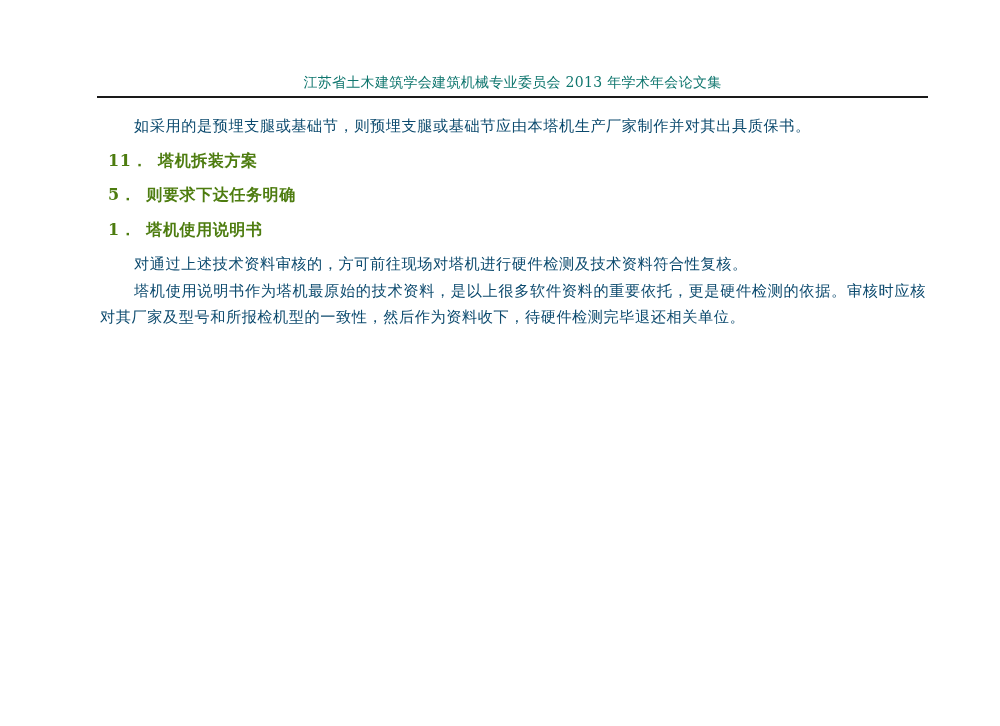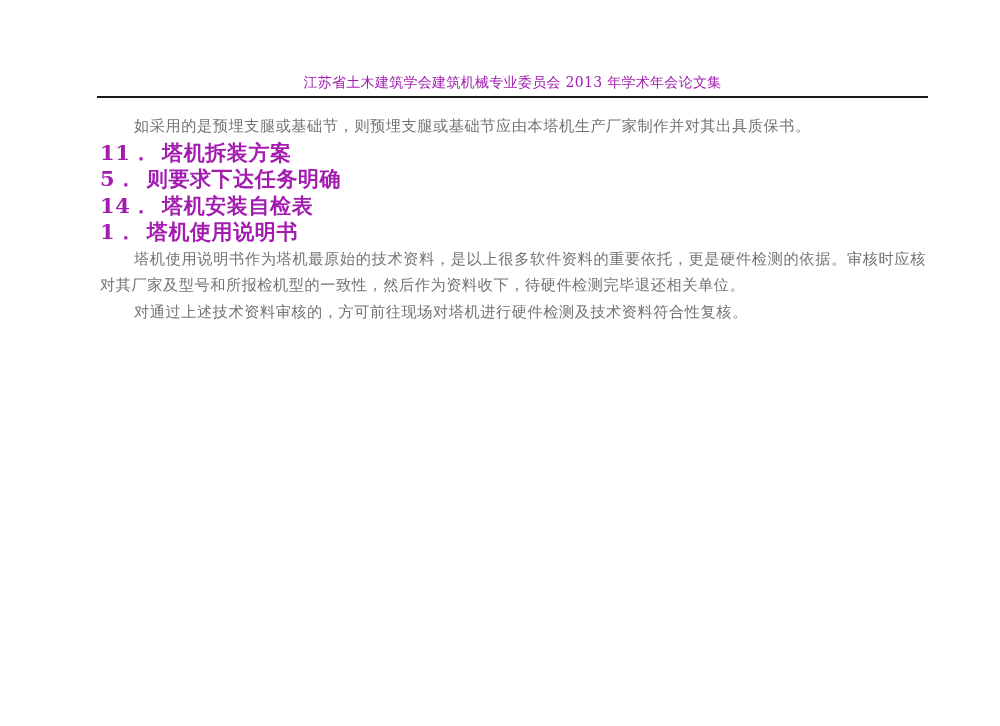--- a/index.html
+++ b/index.html
@@ -21,45 +21,45 @@
       top: 72px;
       width: 831px;
       height: 24px;
       border-bottom: 2px solid #1a1a1a;
       text-align: center;
     }
     .page-header-title {
       font-size: 14px;
       line-height: 20px;
       letter-spacing: 0.3px;
-      color: #a21caf;
+      color: #0f766e;
     }
     .content {
       position: absolute;
       left: 100px;
       top: 113px;
       width: 826px;
     }
     .para {
       font-size: 15.2px;
       line-height: 26.5px;
       text-indent: 34px;
       text-align: justify;
       margin: 0;
       letter-spacing: 0.55px;
-      color: #737373;
+      color: #0c4a6e;
     }
     .heading {
       font-family: "DejaVu Sans", "Liberation Sans", sans-serif;
       font-weight: bold;
-      font-size: 21px;
+      font-size: 16px;
       line-height: 26.5px;
-      margin: 0;
+      margin: 8px;
       letter-spacing: 0.6px;
-      color: #a21caf;
+      color: #4d7c0f;
     }
     .heading .num {
       font-family: "DejaVu Serif", "Liberation Serif", serif;
       font-weight: bold;
       margin-right: 10px;
     }
   </style>
 </head>
 <body>
 
@@ -73,22 +73,21 @@
   <div>
     <h2 class="heading"><span class="num">11．</span><span>塔机拆装方案</span></h2>
   </div>
 
   <div>
     <h2 class="heading"><span class="num">5．</span><span>则要求下达任务明确</span></h2>
   </div>
 
 
   <div>
-    <h2 class="heading"><span class="num">14．</span><span>塔机安装自检表</span></h2>
   </div>
 
   <div>
     <h2 class="heading"><span class="num">1．</span><span>塔机使用说明书</span></h2>
+    <p class="para">对通过上述技术资料审核的，方可前往现场对塔机进行硬件检测及技术资料符合性复核。</p>
     <p class="para">塔机使用说明书作为塔机最原始的技术资料，是以上很多软件资料的重要依托，更是硬件检测的依据。审核时应核对其厂家及型号和所报检机型的一致性，然后作为资料收下，待硬件检测完毕退还相关单位。</p>
-    <p class="para">对通过上述技术资料审核的，方可前往现场对塔机进行硬件检测及技术资料符合性复核。</p>
   </div>
 
 </div>
 
 </body></html>

